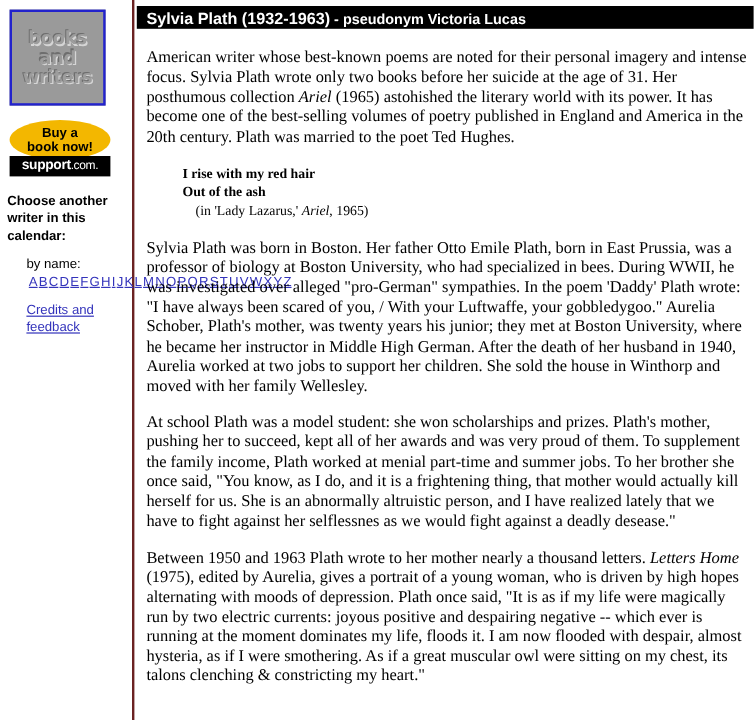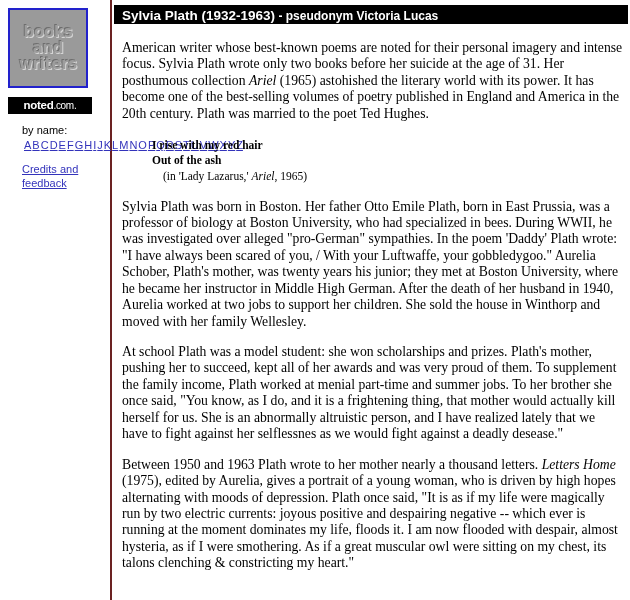--- a/index.html
+++ b/index.html
@@ -191,25 +191,30 @@
 
   <div class="sidebar">
 
     <div class="logo-box">
       <div class="logo-line">books</div>
       <div class="logo-line">and</div>
       <div class="logo-line">writers</div>
     </div>
 
     <div class="amazon-wrap">
+      <div class="amazon-oval">
+        <span>Buy a</span>
+        <span>book now!</span>
+      </div>
       <div class="amazon-bar">
-        <span><b>noted</b><span class="dotcom">.com.</span></span>
+        <span><b>support</b><span class="dotcom">.com.</span></span>
       </div>
     </div>
 
+    <div class="side-head">Choose another writer in this calendar:</div>
 
     <div class="side-block">
       <div class="side-plain">by name:</div>
       <div class="alpha" id="alpha-links"><a href="#">A</a><a href="#">B</a><a href="#">C</a><a href="#">D</a><a href="#">E</a><a href="#">F</a><a href="#">G</a><a href="#">H</a><a href="#">I</a><a href="#">J</a><a href="#">K</a><a href="#">L</a><a href="#">M</a><a href="#">N</a><a href="#">O</a><a href="#">P</a><a href="#">Q</a><a href="#">R</a><a href="#">S</a><a href="#">T</a><a href="#">U</a><a href="#">V</a><a href="#">W</a><a href="#">X</a><a href="#">Y</a><a href="#">Z</a></div>
     </div>
 
 
     <div class="side-block">
       <a class="slink" href="#">Credits and feedback</a>
     </div>

